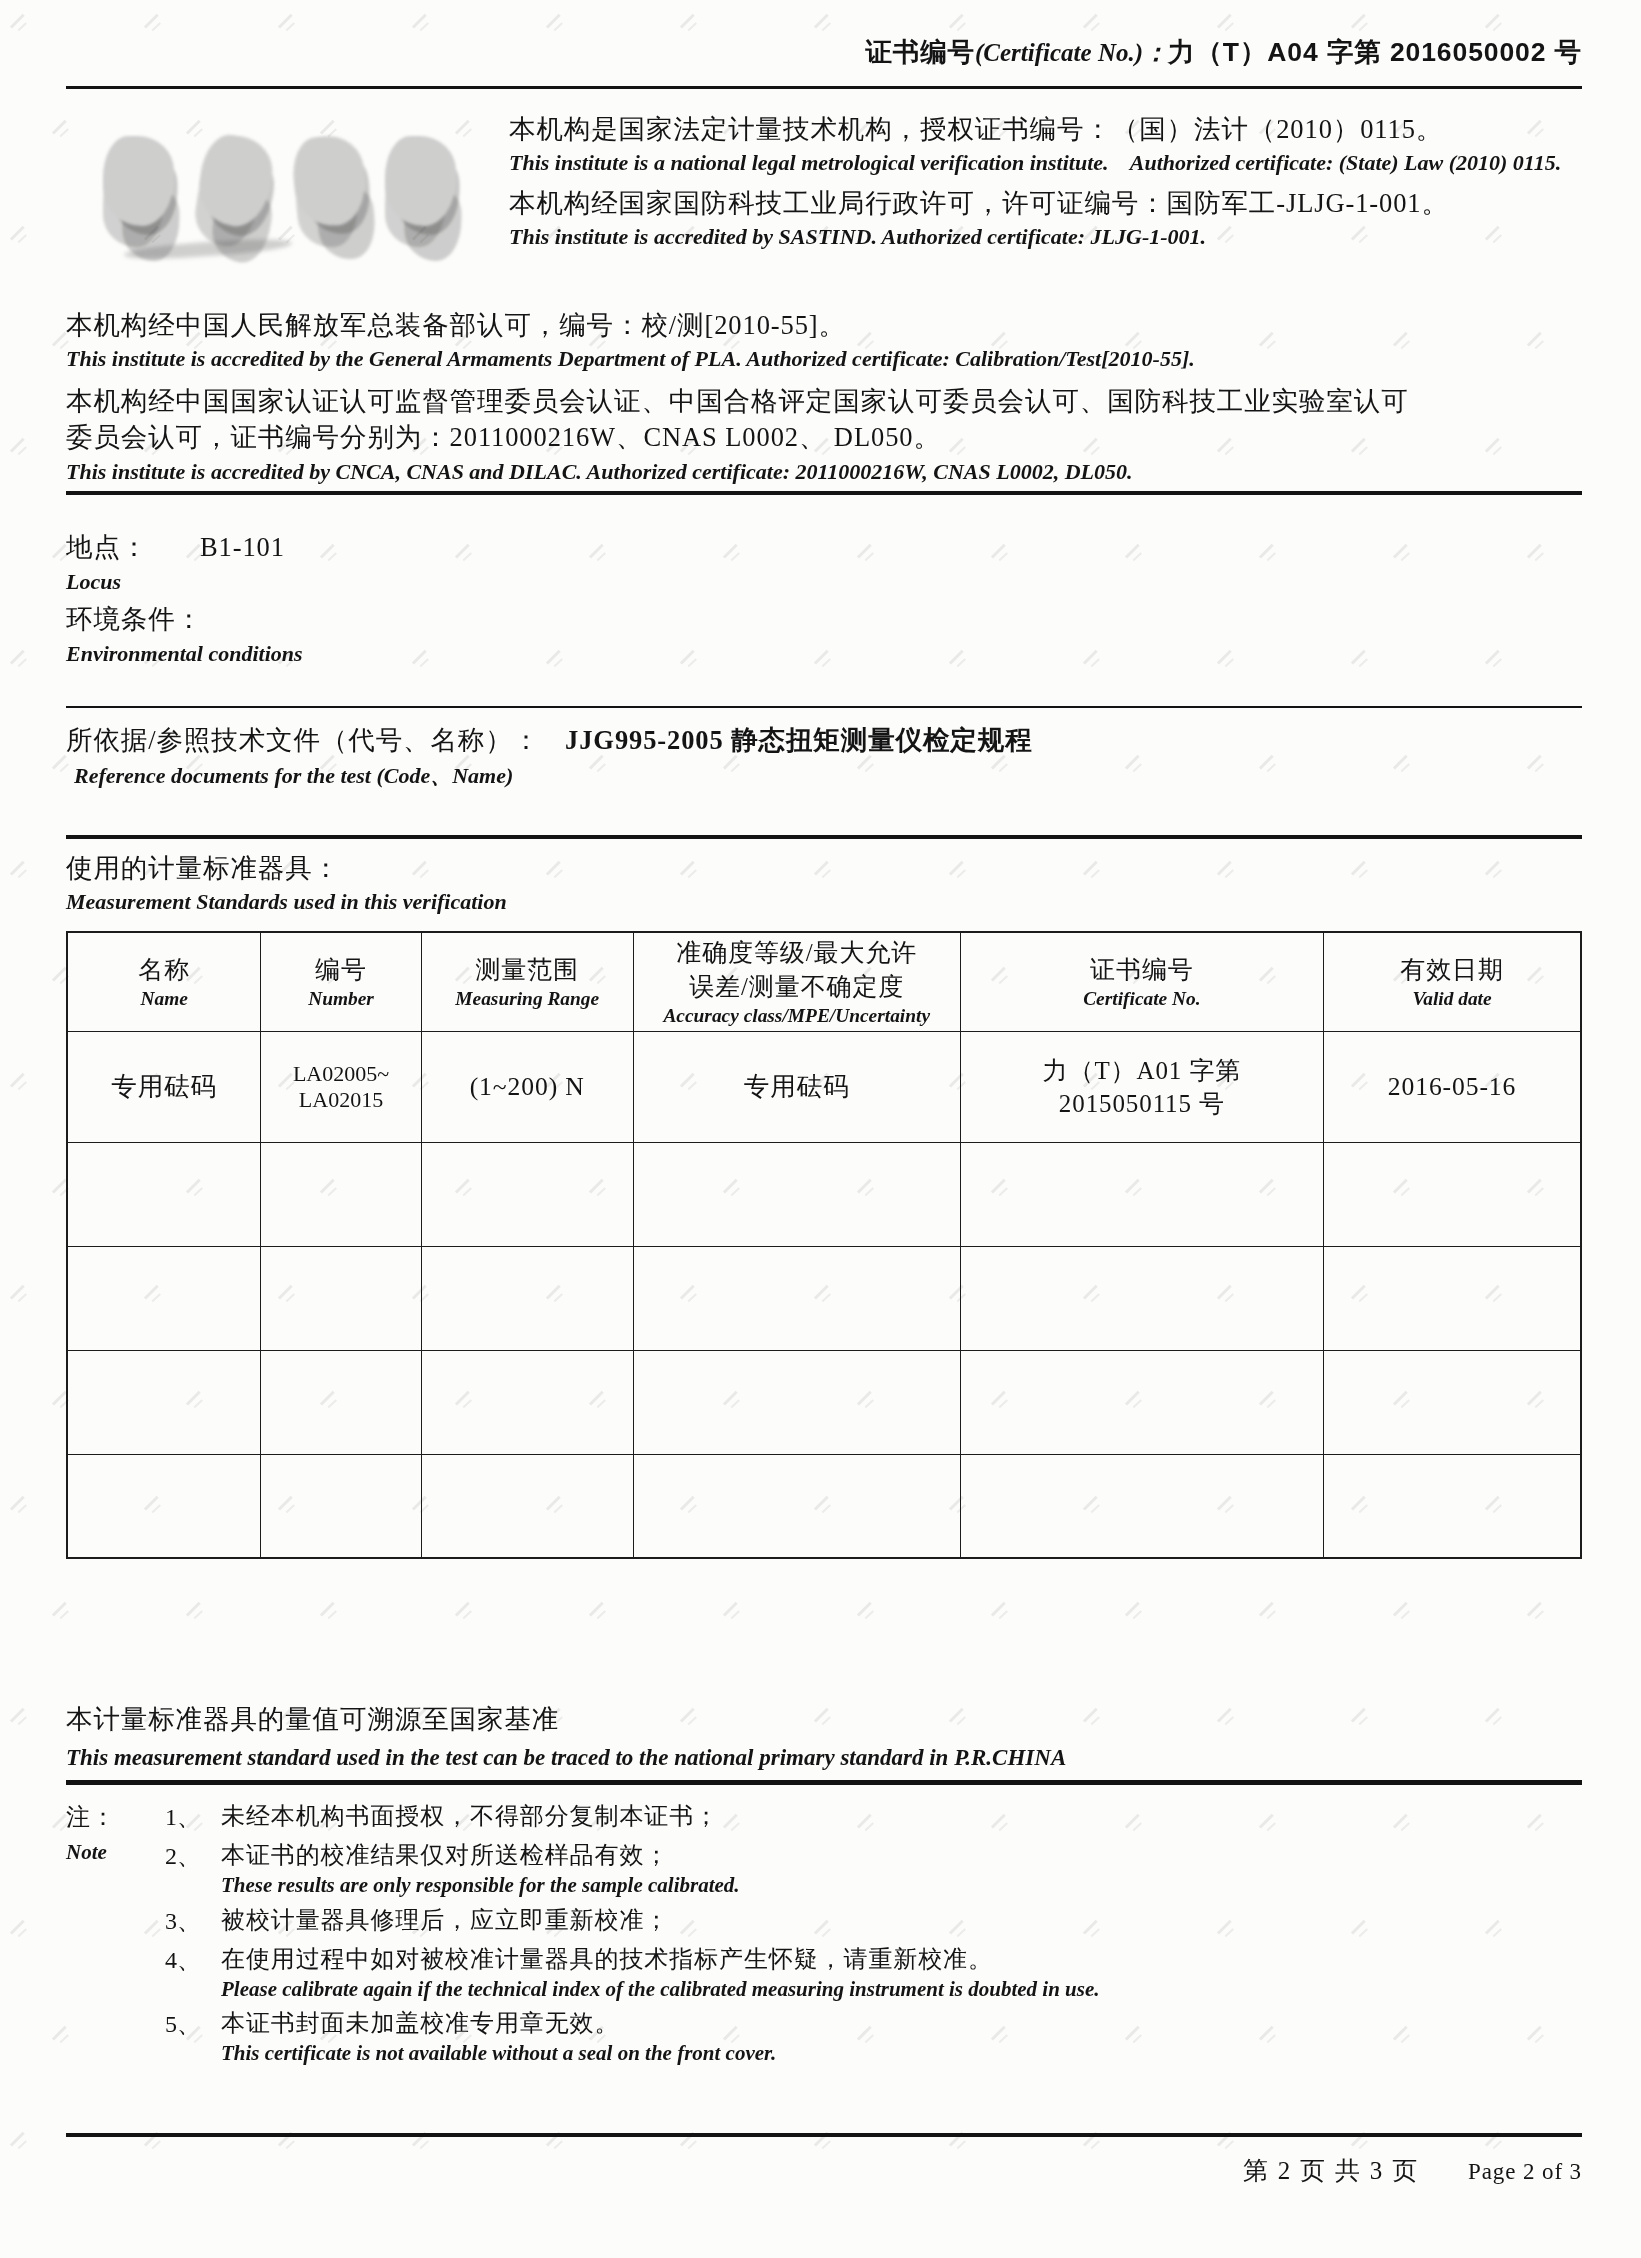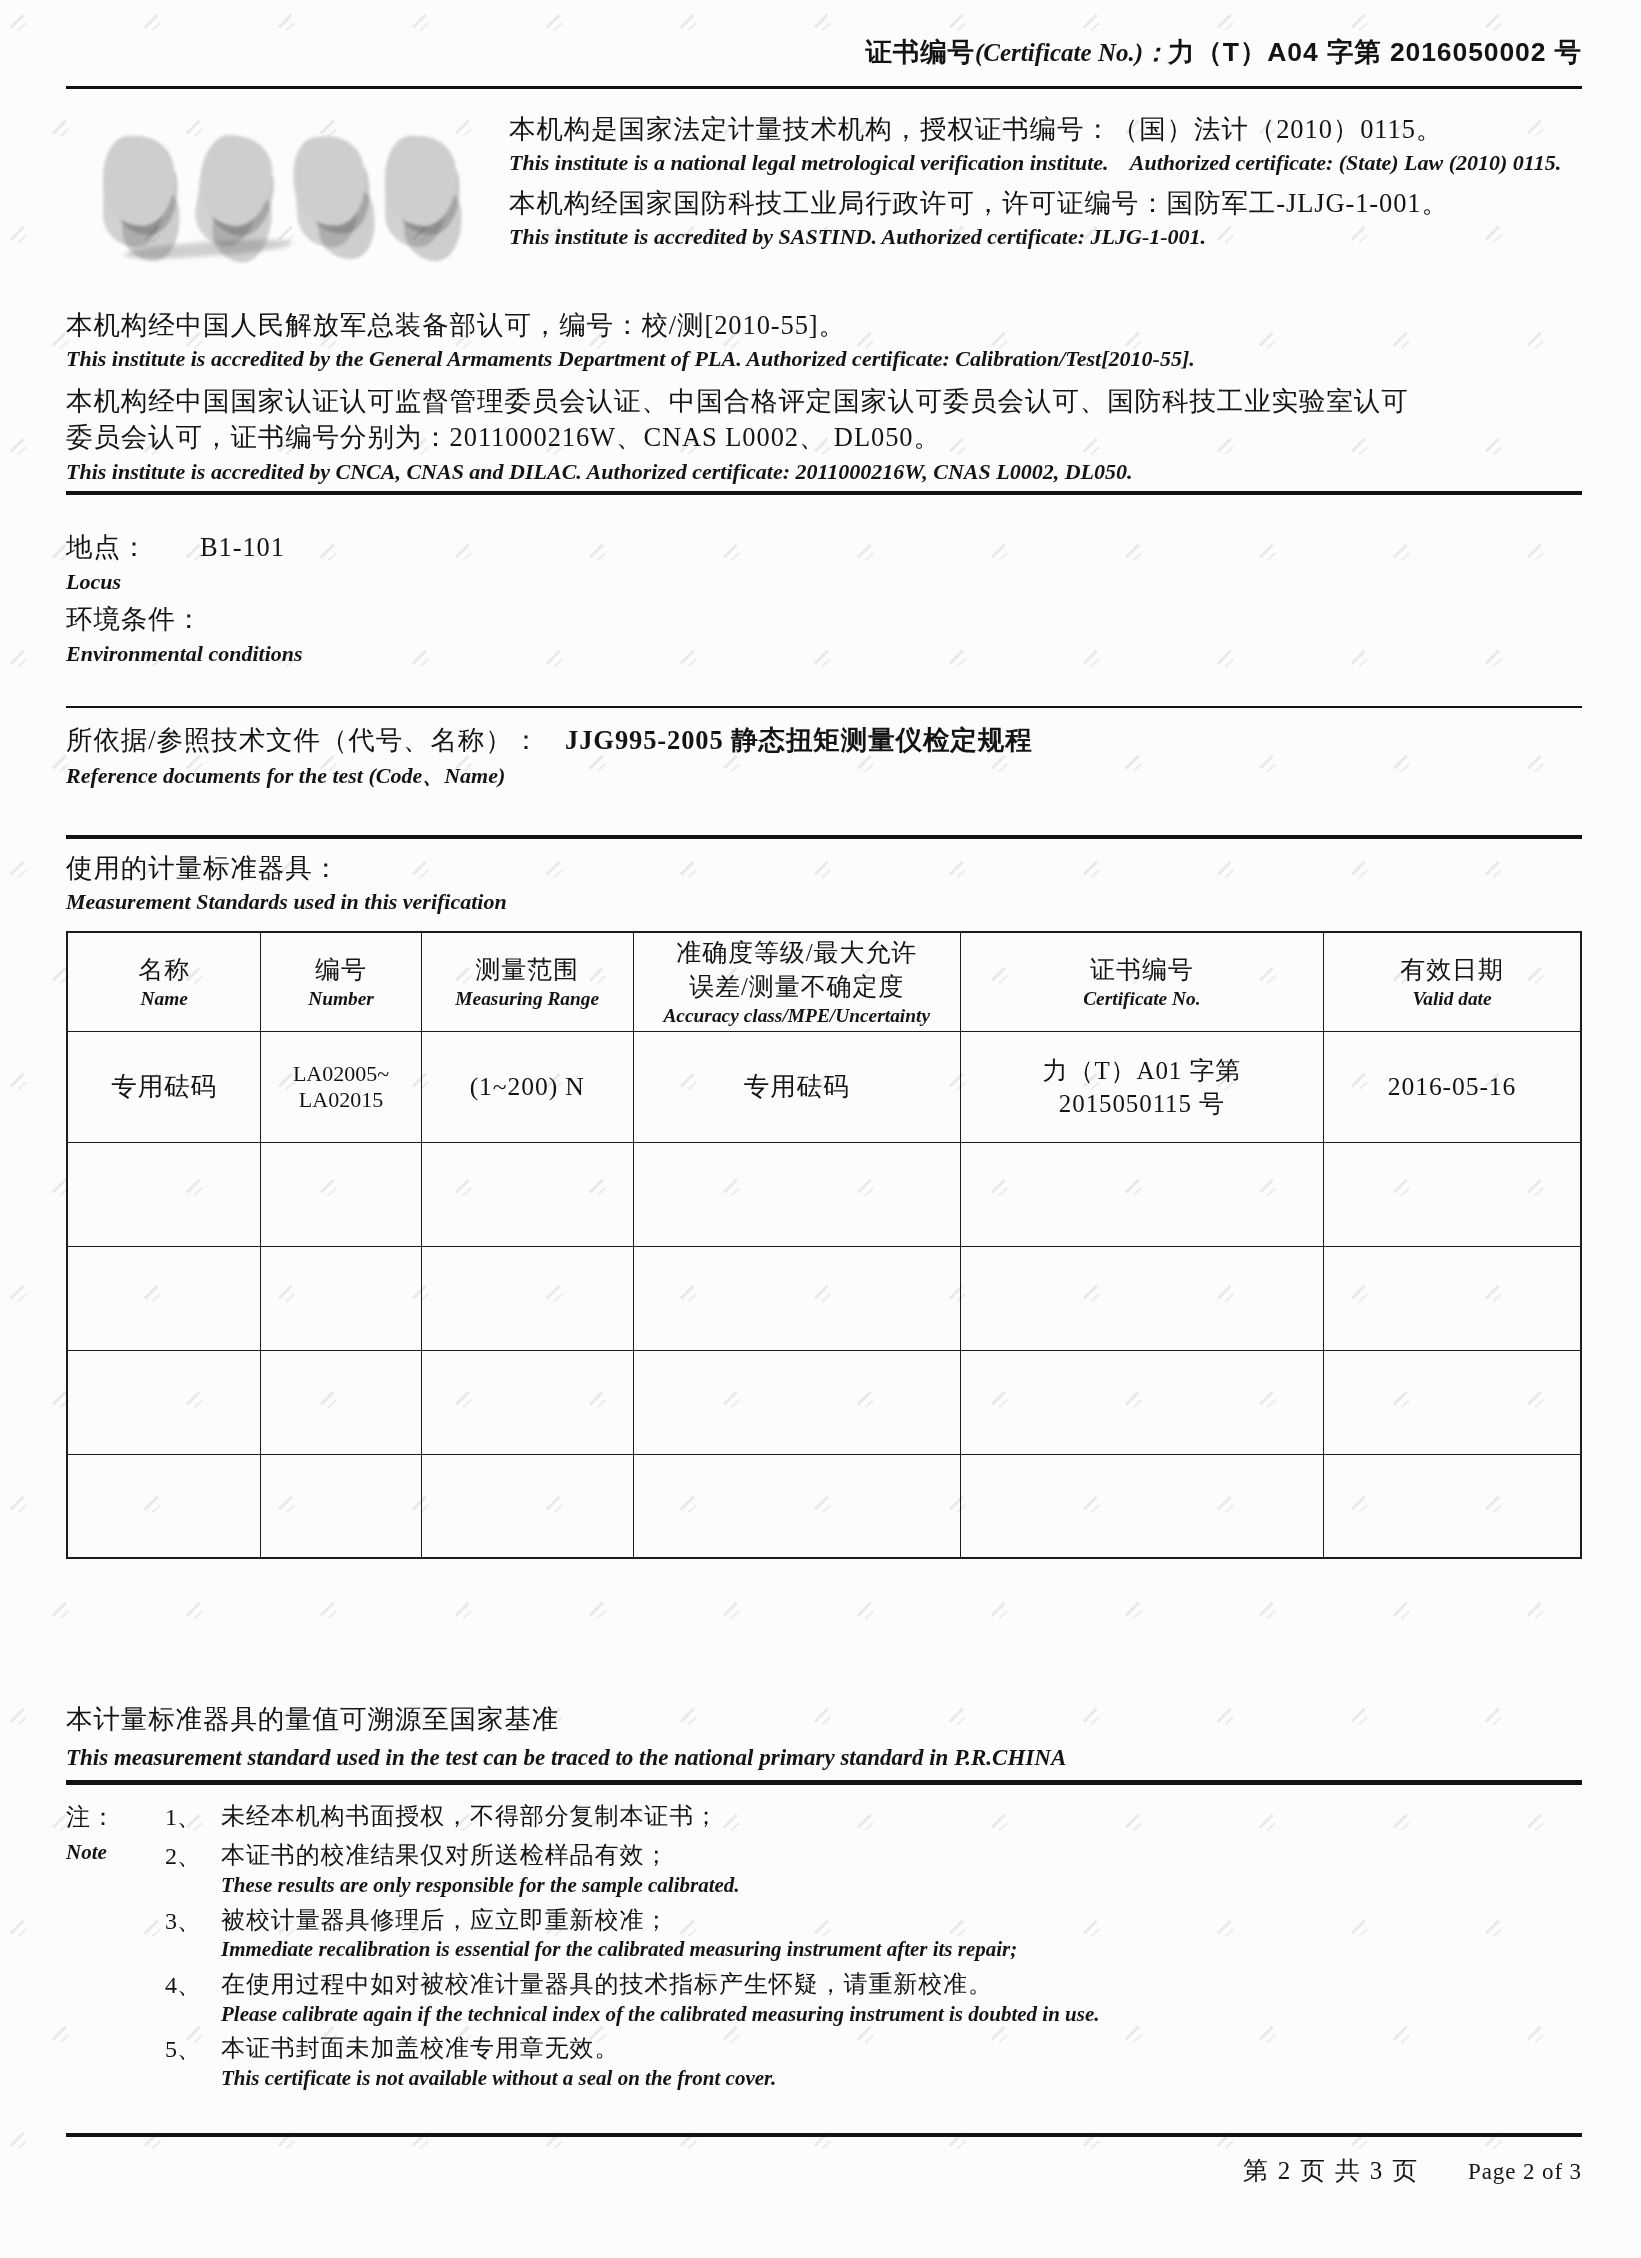--- a/index.html
+++ b/index.html
@@ -58,21 +58,21 @@
   .gap-lab { display:inline-block; min-width:99px; }
   .val-gap { margin-left:35px; }
   .env-row { position:absolute; left:141px; top:111px; right:0; display:flex; }
   .env-item .en { margin-top:1.8px; }
   .env-t { width:401px; } .env-h { width:432px; } .env-o { flex:1; }
   .env-item .v { margin-left:37px; }
 
   
   #sec-reference { top:722px; }
   #sec-reference .val { margin-left:25px; font-weight:600; }
-  #sec-reference .en { margin-top:3.5px; }
+  #sec-reference .en { margin-top:3.5px;margin-left:8px; }
 
   
   #sec-standards { top:850px; }
   #sec-standards .title-en { margin:1.8px 0 14px 0; }
   table { width:100%; border-collapse:collapse; table-layout:fixed; }
   th, td { border:1.8px solid #1c1c1c; text-align:center; vertical-align:middle; padding:3.5px 5.3px; }
   table { border:2.6px solid #1c1c1c; }
   thead th { height:97px; font-weight:normal; }
   th .h-zh { font-size:25px; line-height:1.35; letter-spacing:0.9px; }
   th .h-en { font-size:19.4px; font-style:italic; font-weight:bold; line-height:1.2; }
@@ -523,21 +523,20 @@
         <span class="note-num zh">2、</span>
         <div class="note-body">
           <div class="zh">本证书的校准结果仅对所送检样品有效；</div>
           <div class="en">These results are only responsible for the sample calibrated.</div>
         </div>
       </div>
       <div class="note-item">
         <span class="note-num zh">3、</span>
         <div class="note-body">
           <div class="zh">被校计量器具修理后，应立即重新校准；</div>
-          <div class="en">Immediate recalibration is essential for the calibrated measuring instrument after its repair;</div>
         </div>
       </div>
       <div class="note-item">
         <span class="note-num zh">4、</span>
         <div class="note-body">
           <div class="zh">在使用过程中如对被校准计量器具的技术指标产生怀疑，请重新校准。</div>
           <div class="en">Please calibrate again if the technical index of the calibrated measuring instrument is doubted in use.</div>
         </div>
       </div>
       <div class="note-item">

